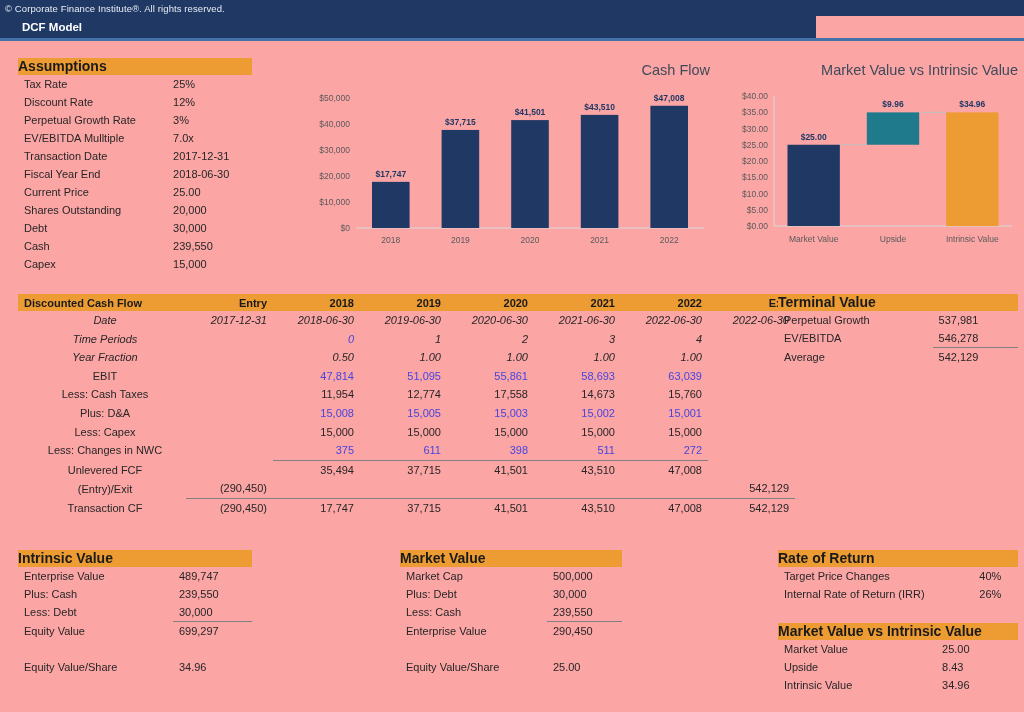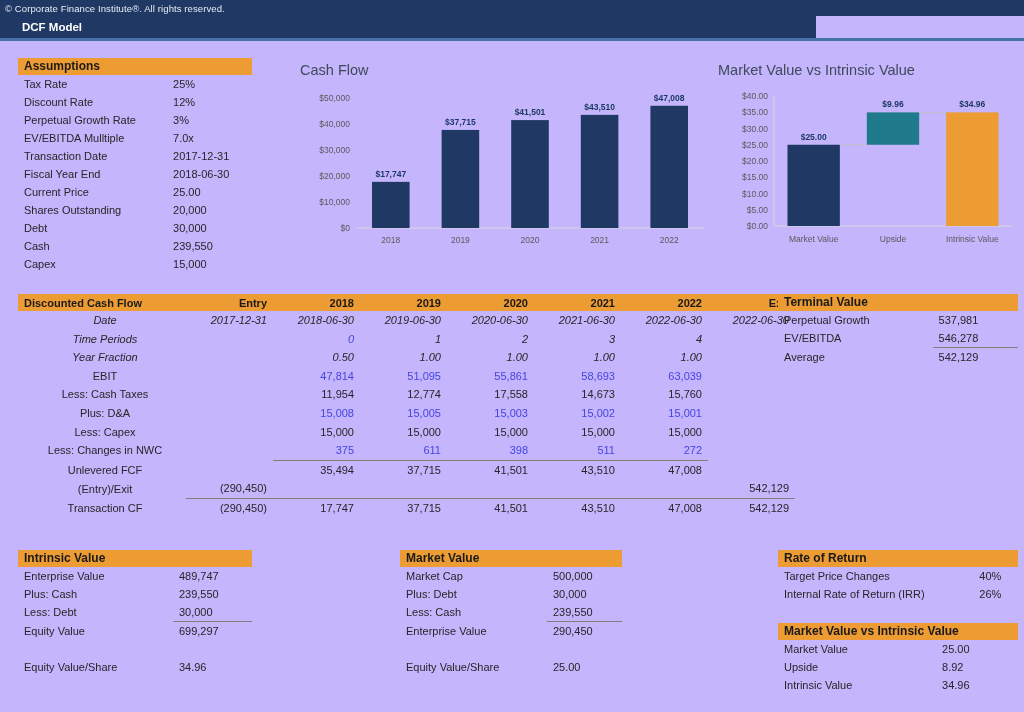--- a/index.html
+++ b/index.html
@@ -2,56 +2,56 @@
 <html><head>
 <meta charset="utf-8">
 <style>
   * { box-sizing: border-box; margin: 0; padding: 0; }
   html, body {
     width: 1024px; height: 712px;
     background: #ffffff;
     font-family: "Liberation Sans", sans-serif;
     overflow: hidden;
   }
-  #page { position: relative; width: 1024px; height: 712px; background:#c4b5fd; }
+  #page { position: relative; width: 1024px; height: 712px; background:#fca5a5; }
 
   
   .topbar {
     position:absolute; left:0; top:0; width:1024px; height:16px;
     background:#1f3864; color:#e8ecf4; font-size:9.5px;
     display:flex; align-items:center; padding-left:5px; letter-spacing:.1px;
   }
   .titlebar {
     position:absolute; left:0; top:16px; width:816px; height:22px;
     background:#1f3864; color:#ffffff; font-size:11.5px; font-weight:bold;
     display:flex; align-items:center; padding-left:22px;
   }
   .titlebar-underline{
     position:absolute; left:0; top:38px; width:1024px; height:3px; background:#4472a8;
   }
 
   
   .panel { position:absolute; }
   .panel-head {
-    background:#ed9b33; color:#1a1a1a; font-size:12px; font-weight:bold;
-    height:17px; line-height:17px; padding-left:6px;
+    background:#ed9b33; color:#1a1a1a; font-size:14px; font-weight:bold;
+    height:17px; line-height:17px; 
   }
   table.kv { width:100%; border-collapse:collapse; }
   table.kv td {
     font-size:11px; color:#262626; height:18px; line-height:18px;
     padding:0 2px 0 6px; white-space:nowrap;
   }
   table.kv td.val { padding-right:6px; }
   td.blue { color:#4545e0; }
   td.ulined { border-bottom:1.2px solid #808080; }
   tr.spacer td { height:18px; }
 
   
   .chart-title {
-    text-align:left; font-size:14.5px; color:#3f4a5a; font-weight:normal;
+    text-align:right; font-size:14.5px; color:#3f4a5a; font-weight:normal;
   }
   .axis-lbl { font-size:8.5px; fill:#5a5a5a; }
   .bar-lbl  { font-size:8.5px; font-weight:bold; fill:#1f3864; }
   .cat-lbl  { font-size:8.5px; fill:#5a5a5a; }
 
   
   #dcf { position:absolute; left:18px; top:294px; width:690px; }
   table.dcf { width:100%; border-collapse:collapse; table-layout:fixed; }
   table.dcf th {
     background:#ed9b33; color:#1a1a1a; font-size:11px; font-weight:bold;
@@ -432,21 +432,21 @@
   <div class="panel" id="mv-vs-iv" style="left:778px; top:623px; width:240px;">
     <div class="panel-head">Market Value vs Intrinsic Value</div>
     <table class="kv">
       <tbody id="mviv-body">
           <tr>
             <td class="lbl">Market Value</td>
             <td class="val">25.00</td>
           </tr>
           <tr>
             <td class="lbl">Upside</td>
-            <td class="val">8.92</td>
+            <td class="val">8.43</td>
           </tr>
           <tr>
             <td class="lbl">Intrinsic Value</td>
             <td class="val">34.96</td>
           </tr>
         </tbody>
     </table>
   </div>
 
 </div>

